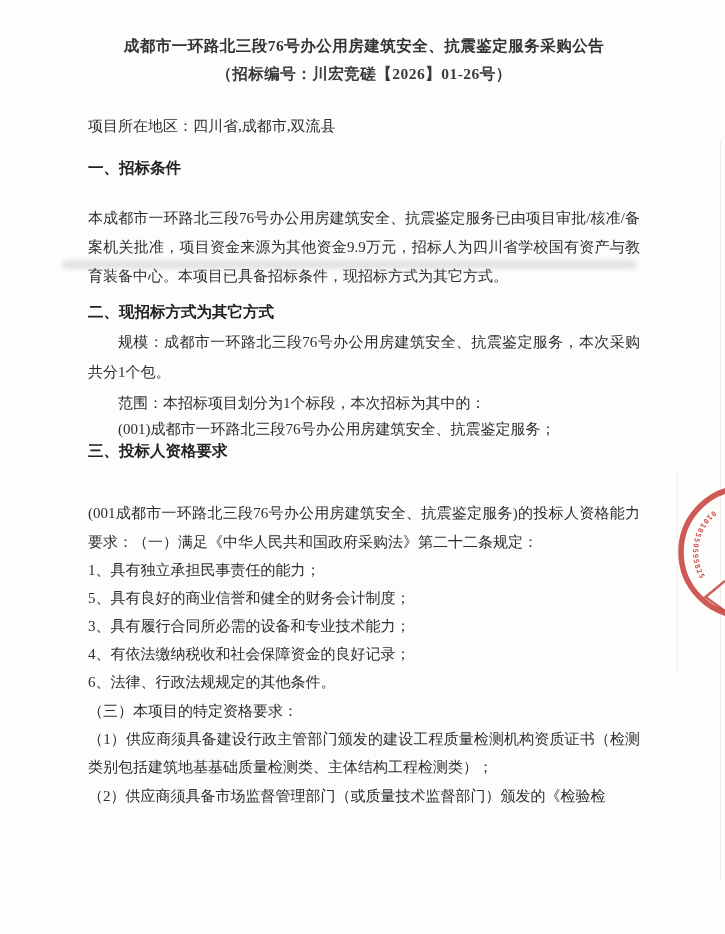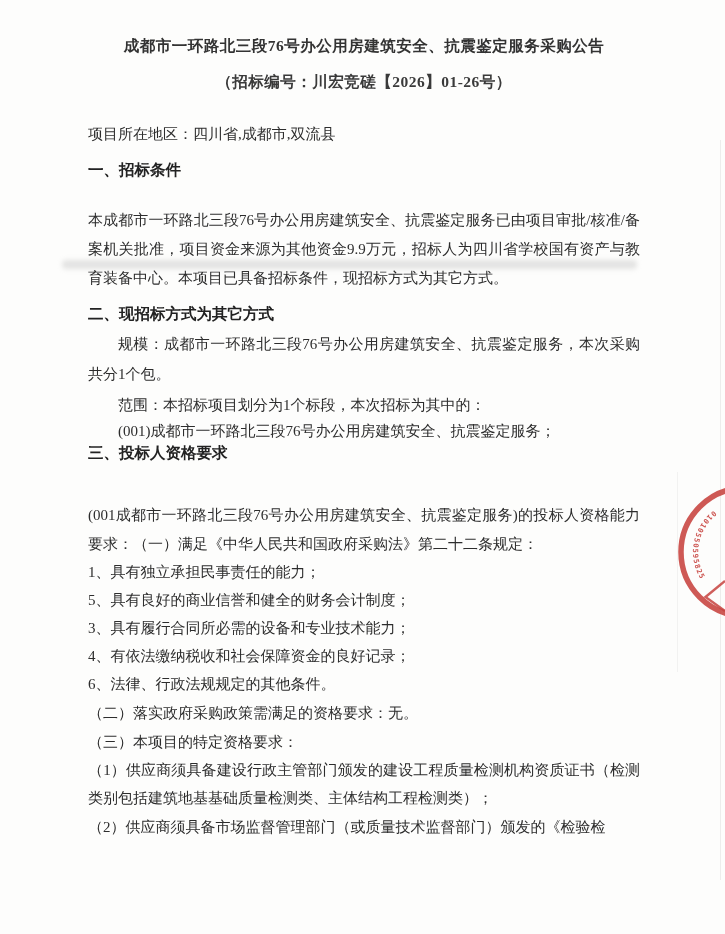--- a/index.html
+++ b/index.html
@@ -5,29 +5,29 @@
   html,body{margin:0;padding:0;}
   body{
     width:725px;height:934px;position:relative;overflow:hidden;
     background:#fdfdfc;
     font-family:"Liberation Serif","DejaVu Serif",serif;
     color:#2d2d2d;
   }
   .page{position:absolute;inset:0;padding:36px 85px 0 88px;box-sizing:border-box;}
   .title{
     text-align:center;font-size:15.5px;font-weight:bold;line-height:20px;
-    letter-spacing:0.5px;margin:0 -20px 16px -20px;color:#333;
+    letter-spacing:0.5px;margin:0 -20px 8px -20px;color:#333;
   }
   .subtitle{
     text-align:center;font-size:15.5px;font-weight:bold;line-height:20px;
     letter-spacing:0.5px;margin:0 -20px;color:#3a3a3a;
   }
   .loc{margin-top:32px;font-size:15px;line-height:21px;}
   .h{font-weight:bold;font-size:15.5px;line-height:21px;color:#222;}
-  .h1{margin-top:14px;}
+  .h1{margin-top:20px;}
   .h2{margin-top:10px;}
   .h3{margin-top:-4px;}
   .p{font-size:15px;text-align:justify;}
   .p-a{margin-top:26px;line-height:29px;}         
   .p-ind{line-height:30px;text-indent:2em;}
   .p-s1{margin-top:5px;}
   .p-s2{margin-top:1px;}
   .p-s3{margin-top:-4px;}
   .p-b{margin-top:38px;line-height:28.5px;}       
   .li{font-size:15px;line-height:28px;text-align:justify;}
@@ -76,21 +76,20 @@
   <div class="h h3">三、投标人资格要求</div>
 
   <div class="p p-b">(001成都市一环路北三段76号办公用房建筑安全、抗震鉴定服务)的投标人资格能力要求：（一）满足《中华人民共和国政府采购法》第二十二条规定：</div>
 
   <div class="li">1、具有独立承担民事责任的能力；</div>
   <div class="li">5、具有良好的商业信誉和健全的财务会计制度；</div>
   <div class="li">3、具有履行合同所必需的设备和专业技术能力；</div>
   <div class="li">4、有依法缴纳税收和社会保障资金的良好记录；</div>
   <div class="li">6、法律、行政法规规定的其他条件。</div>
 
-  <div class="li li-g">（二）落实政府采购政策需满足的资格要求：无。</div>
 
   <div class="li li-g">（三）本项目的特定资格要求：</div>
 
   <div class="p p-c li-g">（1）供应商须具备建设行政主管部门颁发的建设工程质量检测机构资质证书（检测类别包括建筑地基基础质量检测类、主体结构工程检测类）；</div>
 
   <div class="li li-g">（2）供应商须具备市场监督管理部门（或质量技术监督部门）颁发的《检验检</div>
 
 </div>
 
 <div class="ghost"></div>

